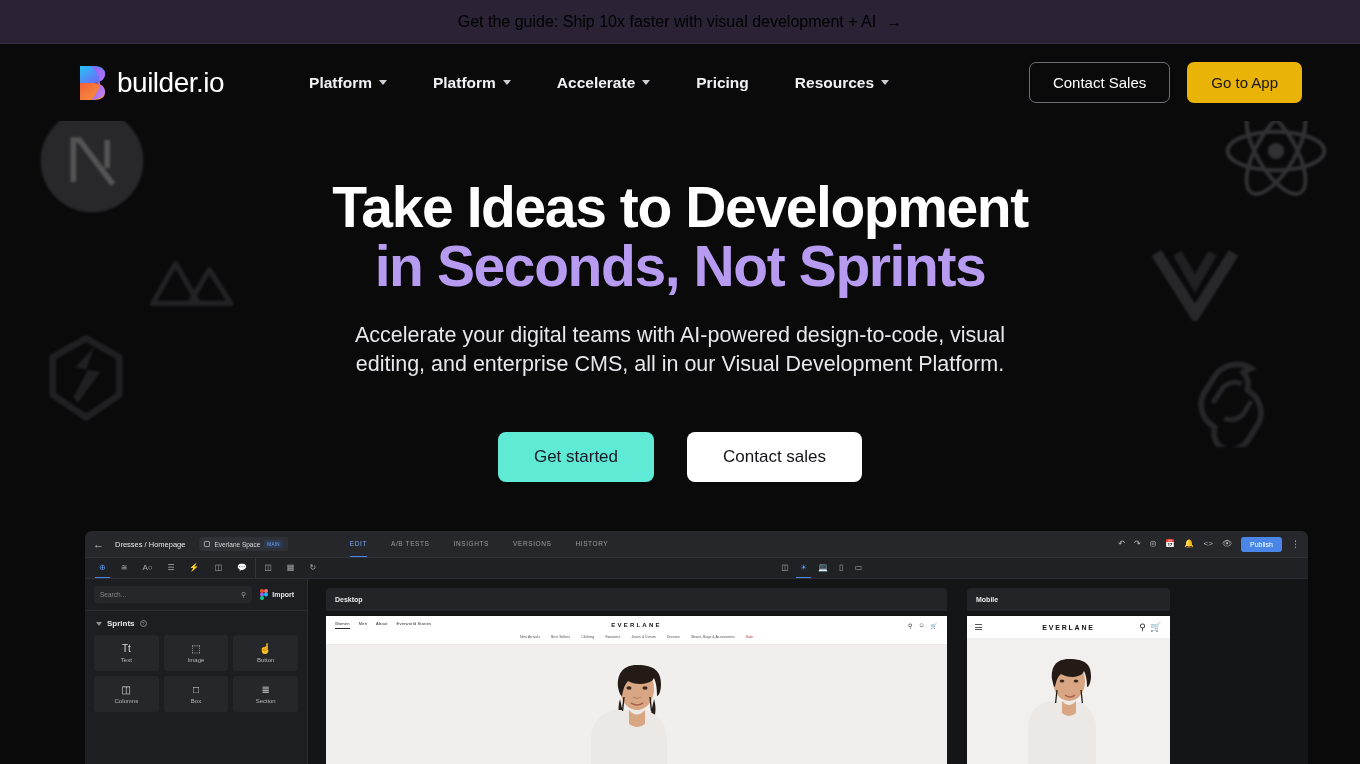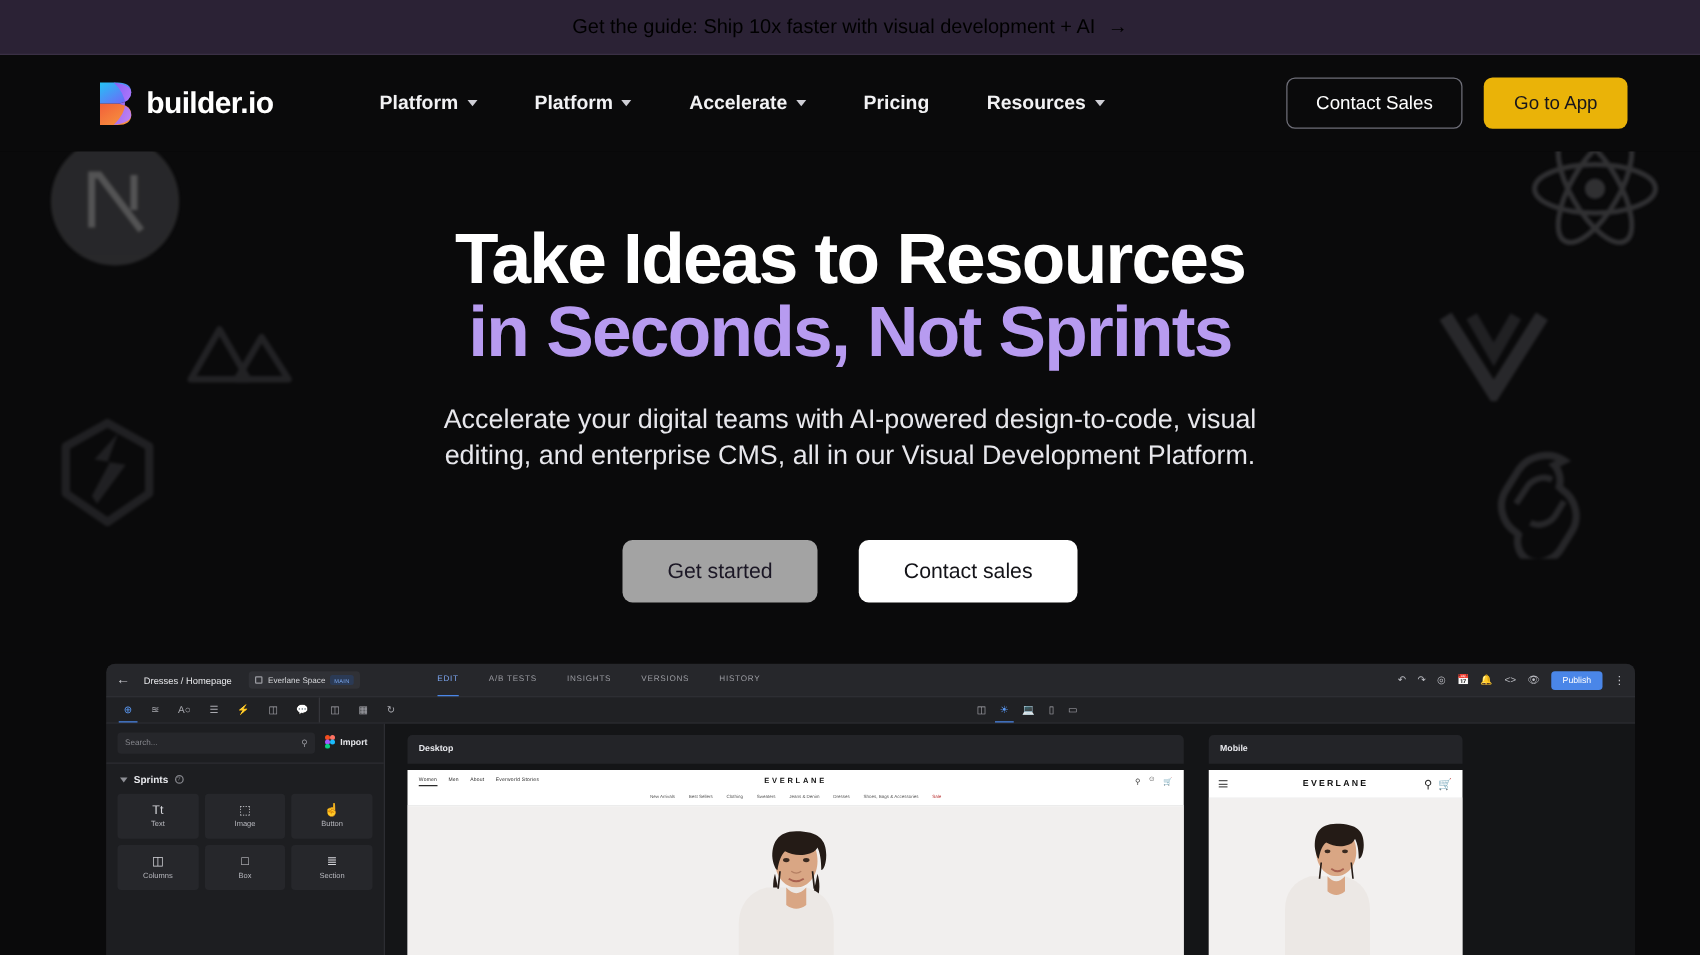--- a/index.html
+++ b/index.html
@@ -23,21 +23,21 @@
   .nav {
     height: 77px;
     background: #0a0a0b;
     display: flex; align-items: center;
     padding: 0 58px 0 78px;
     position: relative; z-index: 20;
   }
   .logo { display: flex; align-items: center; gap: 9px; }
   .logo-mark { width: 30px; height: 36px; display:block; }
   .logo-text {
-    color: #fff; font-size: 24px; font-weight: 700; letter-spacing: -.5px;
+    color: #fff; font-size: 28px; font-weight: 400; letter-spacing: -.5px;
   }
   .nav-links { display: flex; align-items: center; margin-left: 62px; font-weight: bold; }
   .nav-item {
     display: flex; align-items: center; gap: 7px;
     color: #f2f2f4; font-size: 15.5px;
     padding: 8px 23px; cursor: pointer; white-space: nowrap;
   }
   .caret {
     width: 0; height: 0;
     border-left: 4.5px solid transparent;
@@ -83,21 +83,21 @@
   h1 .accent { color: #b79bf0; }
   .hero-sub {
     margin: 26px auto 0;
     max-width: 700px;
     color: #e7e7ec;
     font-size: 21.5px; line-height: 1.32;
     font-weight: 400;
   }
   .hero-cta { margin-top: 54px; display: flex; justify-content: center; gap: 33px; }
   .cta-purple {
-    background: #a3a3a3; color: #1b1725;
+    background: #5eead4; color: #1b1725;
     border: none; border-radius: 8px;
     font-size: 17px; padding: 15px 36px; cursor: pointer;
     font-family: "Liberation Sans", sans-serif;
   }
   .cta-white {
     background: #ffffff; color: #131318;
     border: none; border-radius: 8px;
     font-size: 17px; padding: 15px 36px; cursor: pointer;
     font-family: "Liberation Sans", sans-serif;
   }
@@ -365,21 +365,21 @@
       <svg width="92" height="92" viewBox="0 0 48 48">
         <path d="M34 7 C28 3 19 5 15 11 L10 19 C6 25 8 33 14 37 l1 1 c-1 3 0 7 2 9 4 4 11 3 15 -2 l5 -8 c4 -6 2 -14 -4 -18 l-1 -1 c1 -3 0 -7 -2 -9 Z" fill="none" stroke="#6a6a70" stroke-width="3"></path>
         <path d="M29 15 c-4 -2 -9 0 -11 4 l-4 6" fill="none" stroke="#6a6a70" stroke-width="2.6"></path>
         <path d="M20 33 c4 2 9 0 11 -4 l3 -5" fill="none" stroke="#6a6a70" stroke-width="2.6"></path>
       </svg>
     </div>
   </div>
 
   <div class="hero-inner">
     <h1>
-      <span>Take Ideas to Resources</span><br>
+      <span>Take Ideas to Development</span><br>
       <span class="accent">in Seconds, Not Sprints</span>
     </h1>
     <p class="hero-sub">Accelerate your digital teams with AI-powered design-to-code, visual editing, and enterprise CMS, all in our Visual Development Platform.</p>
     <div class="hero-cta">
       <button class="cta-purple">Get started</button>
       <button class="cta-white">Contact sales</button>
     </div>
   </div>
 </div>
 

